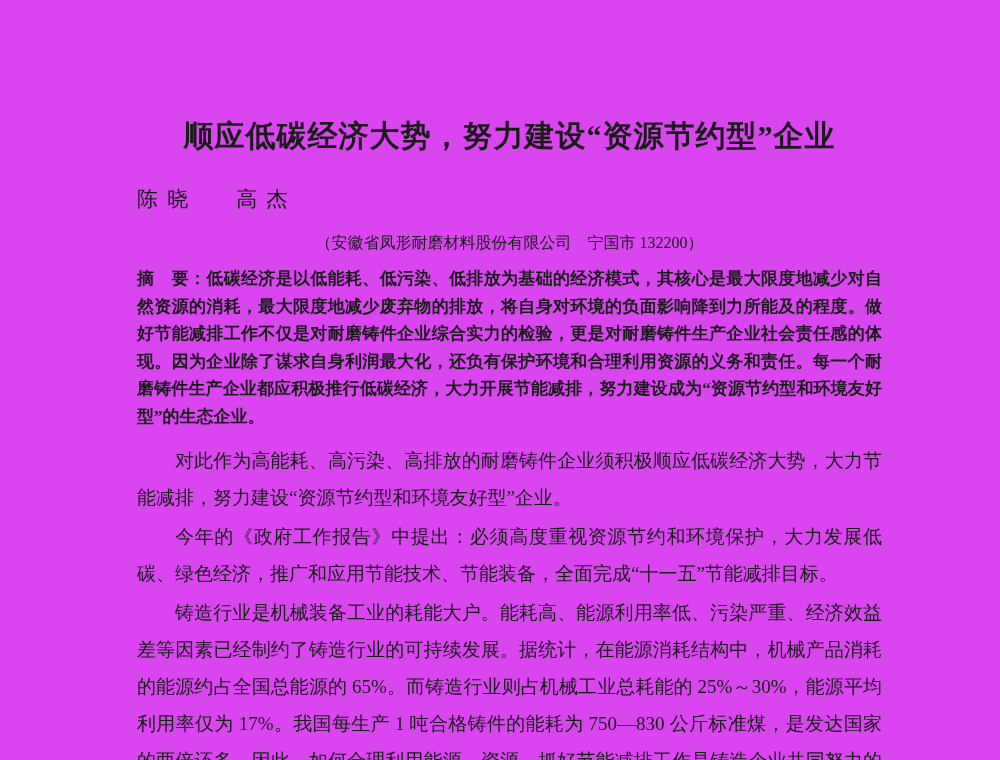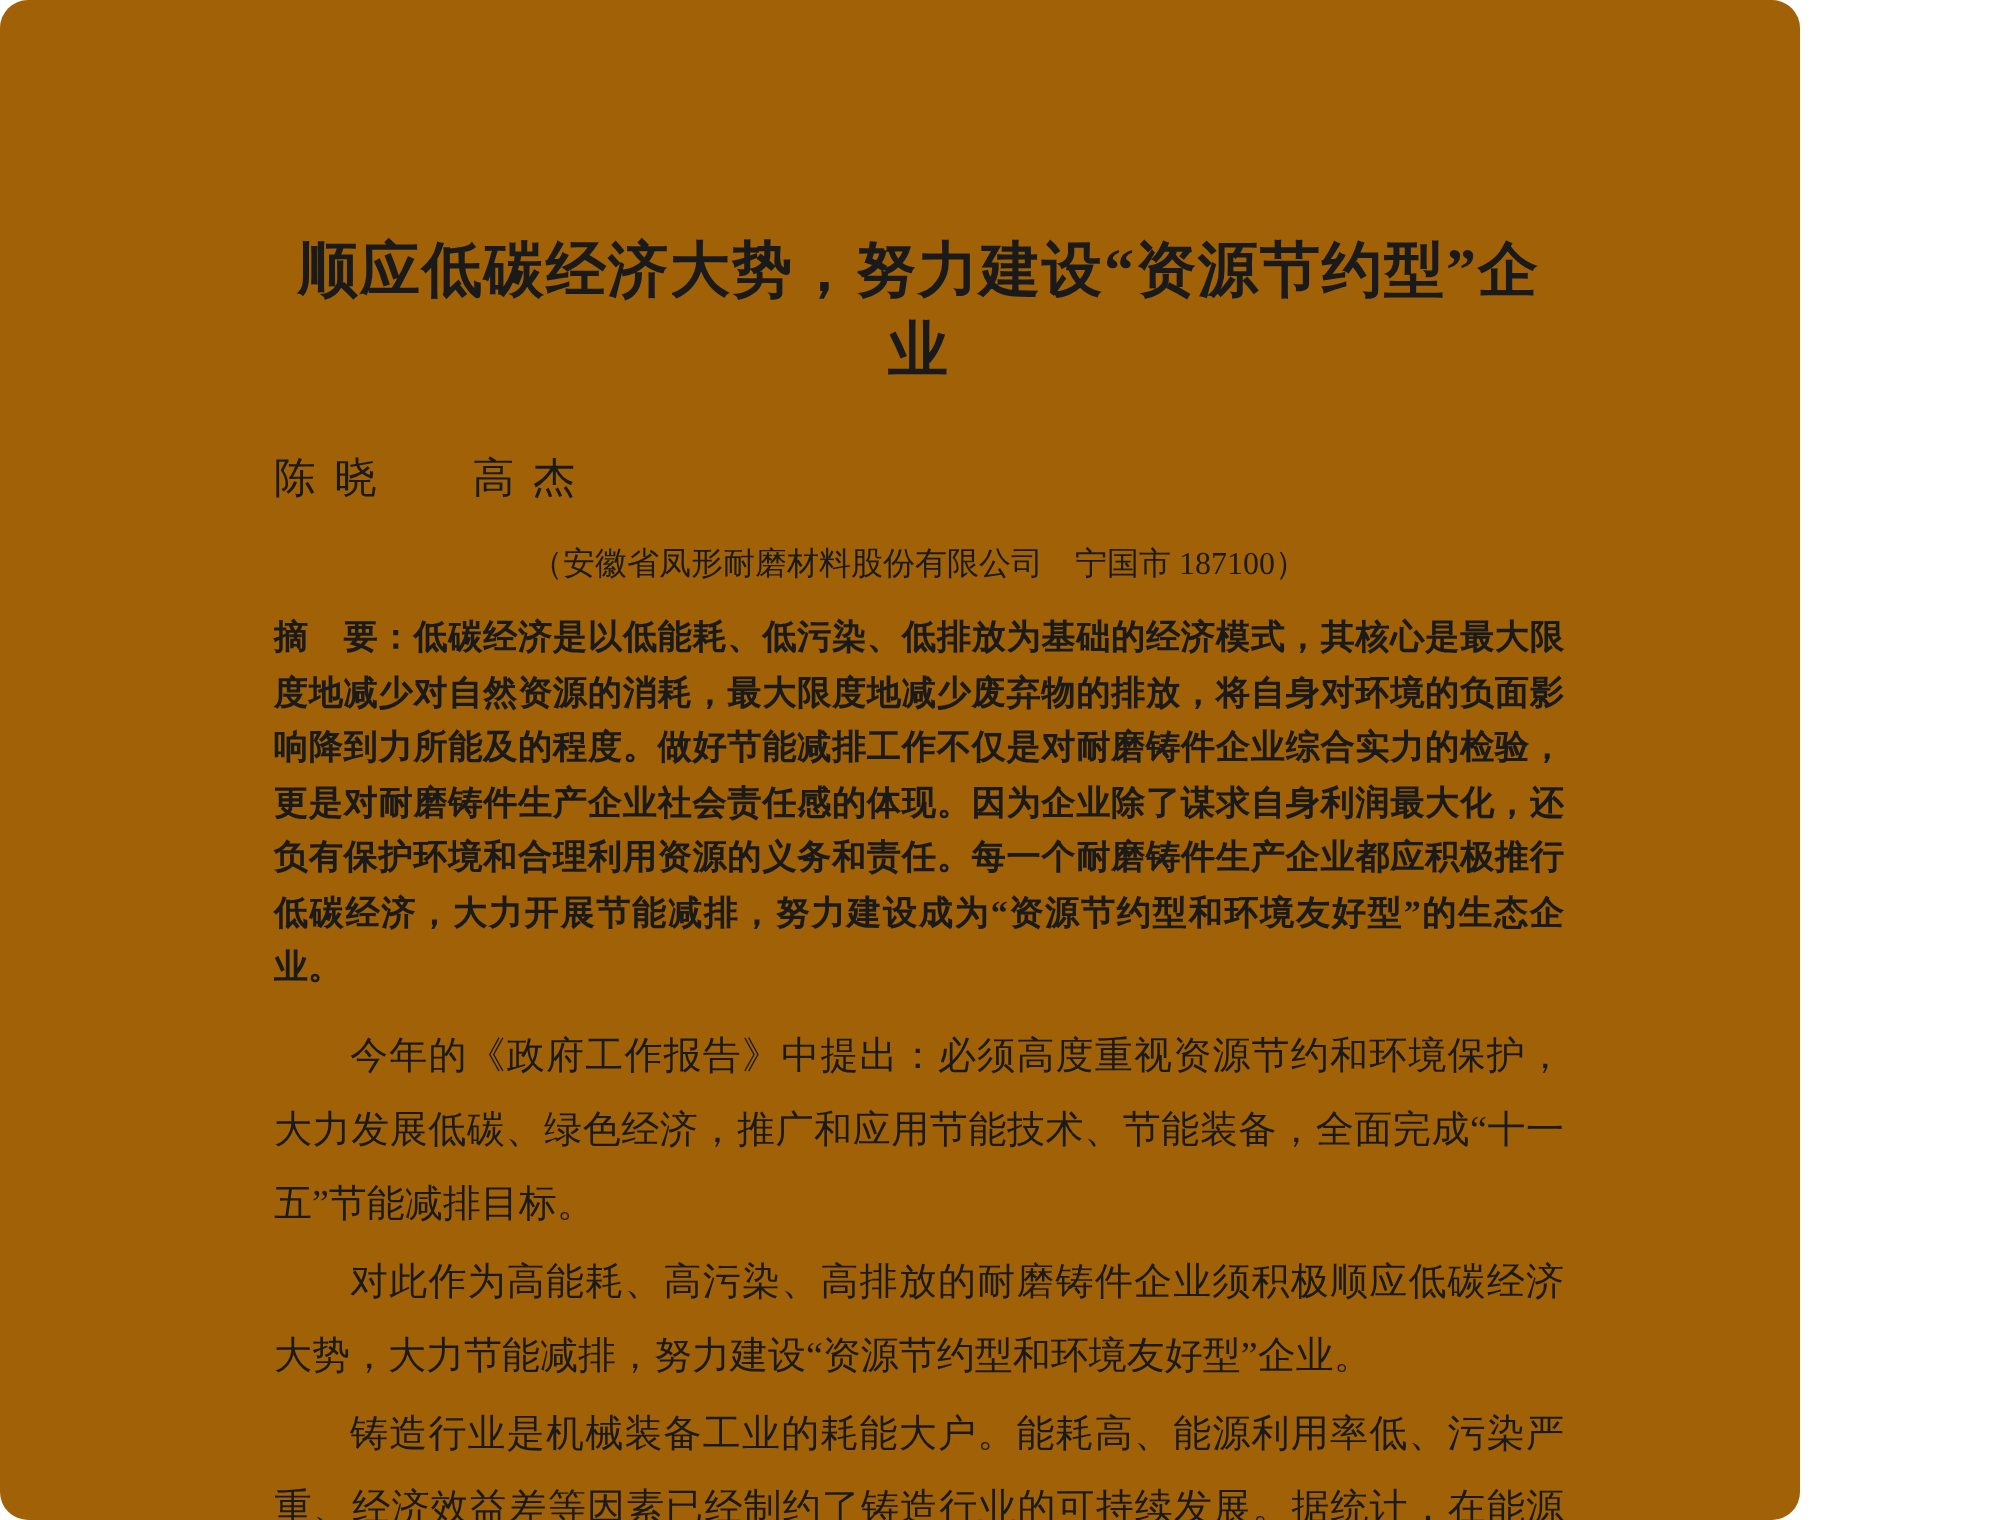--- a/index.html
+++ b/index.html
@@ -2,27 +2,26 @@
 <html><head>
 <meta charset="utf-8">
 <style>
   html, body {
     margin: 0;
     padding: 0;
     background: #ffffff;
   }
   .page {
     position: relative;
-    width: 900px;
+    width: 1000px;
     height: 760px;
-    background: #a16207;
+    background: #d946ef;
     overflow: hidden;
     font-family: "Liberation Serif", serif;
     color: #1a1a1a;
-    border-radius: 14px;
     -webkit-font-smoothing: antialiased;
   }
   .content {
     padding: 116px 118px 0 137px;
   }
   .paper-title {
     text-align: center;
     font-size: 30px;
     font-weight: bold;
     line-height: 40px;
@@ -66,26 +65,26 @@
 </head>
 <body>
 
 <div class="page">
   <div class="content">
 
     <h1 class="paper-title">顺应低碳经济大势，努力建设“资源节约型”企业</h1>
 
     <div class="authors">陈 晓　　高 杰</div>
 
-    <div class="affiliation">（安徽省凤形耐磨材料股份有限公司　宁国市 187100）</div>
+    <div class="affiliation">（安徽省凤形耐磨材料股份有限公司　宁国市 132200）</div>
 
     <div class="abstract-block">
       <p><span>摘　要：</span><span>低碳经济是以低能耗、低污染、低排放为基础的经济模式，其核心是最大限度地减少对自然资源的消耗，最大限度地减少废弃物的排放，将自身对环境的负面影响降到力所能及的程度。做好节能减排工作不仅是对耐磨铸件企业综合实力的检验，更是对耐磨铸件生产企业社会责任感的体现。因为企业除了谋求自身利润最大化，还负有保护环境和合理利用资源的义务和责任。每一个耐磨铸件生产企业都应积极推行低碳经济，大力开展节能减排，努力建设成为“资源节约型和环境友好型”的生态企业。</span></p>
     </div>
 
     <div class="body-block">
+      <p>对此作为高能耗、高污染、高排放的耐磨铸件企业须积极顺应低碳经济大势，大力节能减排，努力建设“资源节约型和环境友好型”企业。</p>
       <p>今年的《政府工作报告》中提出：必须高度重视资源节约和环境保护，大力发展低碳、绿色经济，推广和应用节能技术、节能装备，全面完成“十一五”节能减排目标。</p>
-      <p>对此作为高能耗、高污染、高排放的耐磨铸件企业须积极顺应低碳经济大势，大力节能减排，努力建设“资源节约型和环境友好型”企业。</p>
       <p>铸造行业是机械装备工业的耗能大户。能耗高、能源利用率低、污染严重、经济效益差等因素已经制约了铸造行业的可持续发展。据统计，在能源消耗结构中，机械产品消耗的能源约占全国总能源的 65%。而铸造行业则占机械工业总耗能的 25%～30%，能源平均利用率仅为 17%。我国每生产 1 吨合格铸件的能耗为 750—830 公斤标准煤，是发达国家的两倍还多。因此，如何合理利用能源、资源，抓好节能减排工作是铸造企业共同努力的目标</p>
     </div>
 
   </div>
 </div>
 
 </body></html>

